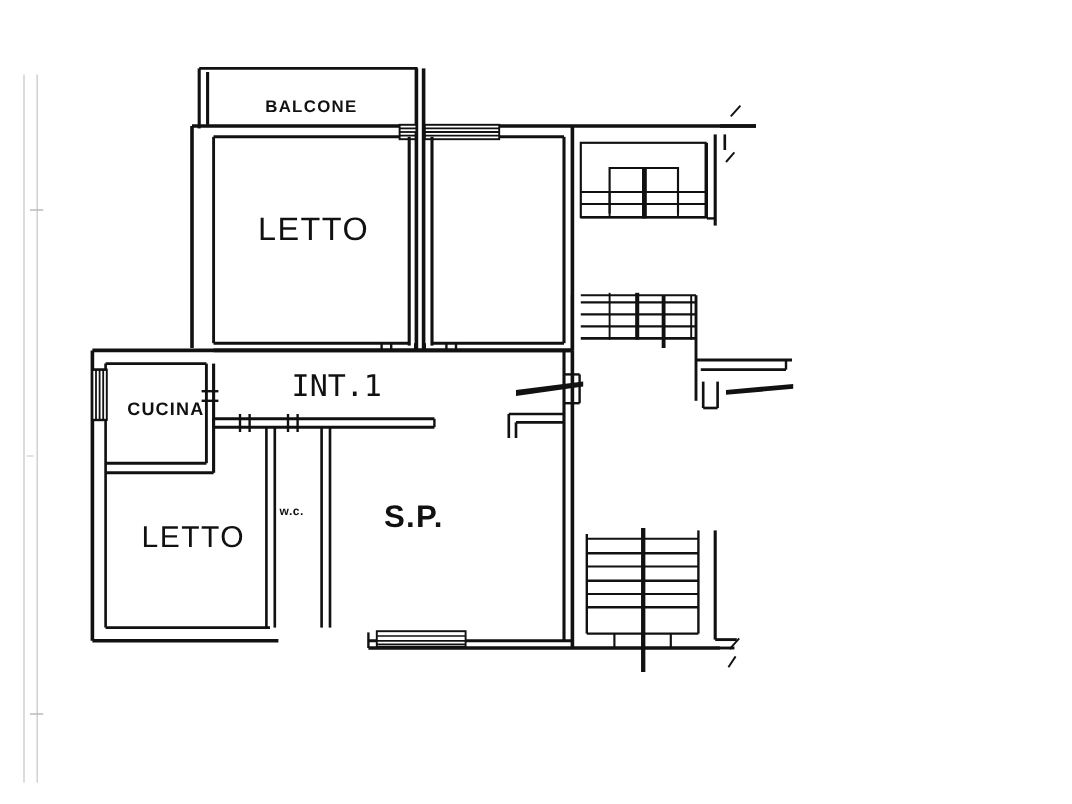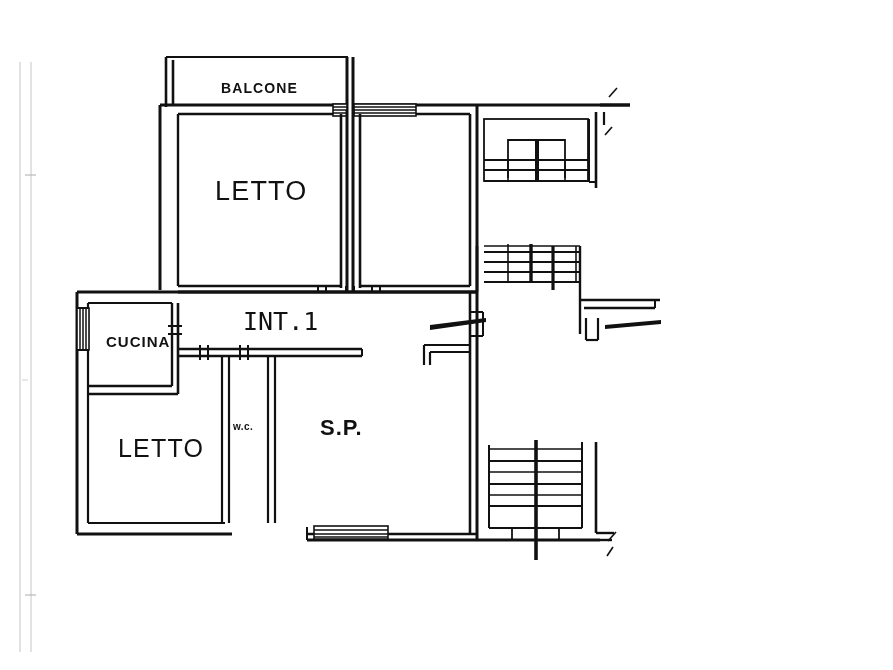--- a/index.html
+++ b/index.html
@@ -59,21 +59,21 @@
     letter-spacing: 1.2px;
   }
   .lbl-wc {
     left: 233px; top: 421px;
     font-size: 10px;
     font-weight: bold;
     letter-spacing: 0.4px;
   }
   .lbl-sp {
     left: 320px; top: 415px;
-    font-size: 22px;
+    font-size: 26px;
     font-weight: bold;
     letter-spacing: 1px;
   }
   .lbl-int1 {
     left: 243px; top: 307px;
     font-size: 25px;
     font-family: "DejaVu Sans Mono", monospace;
     letter-spacing: 0px;
     text-align: right;
   }

